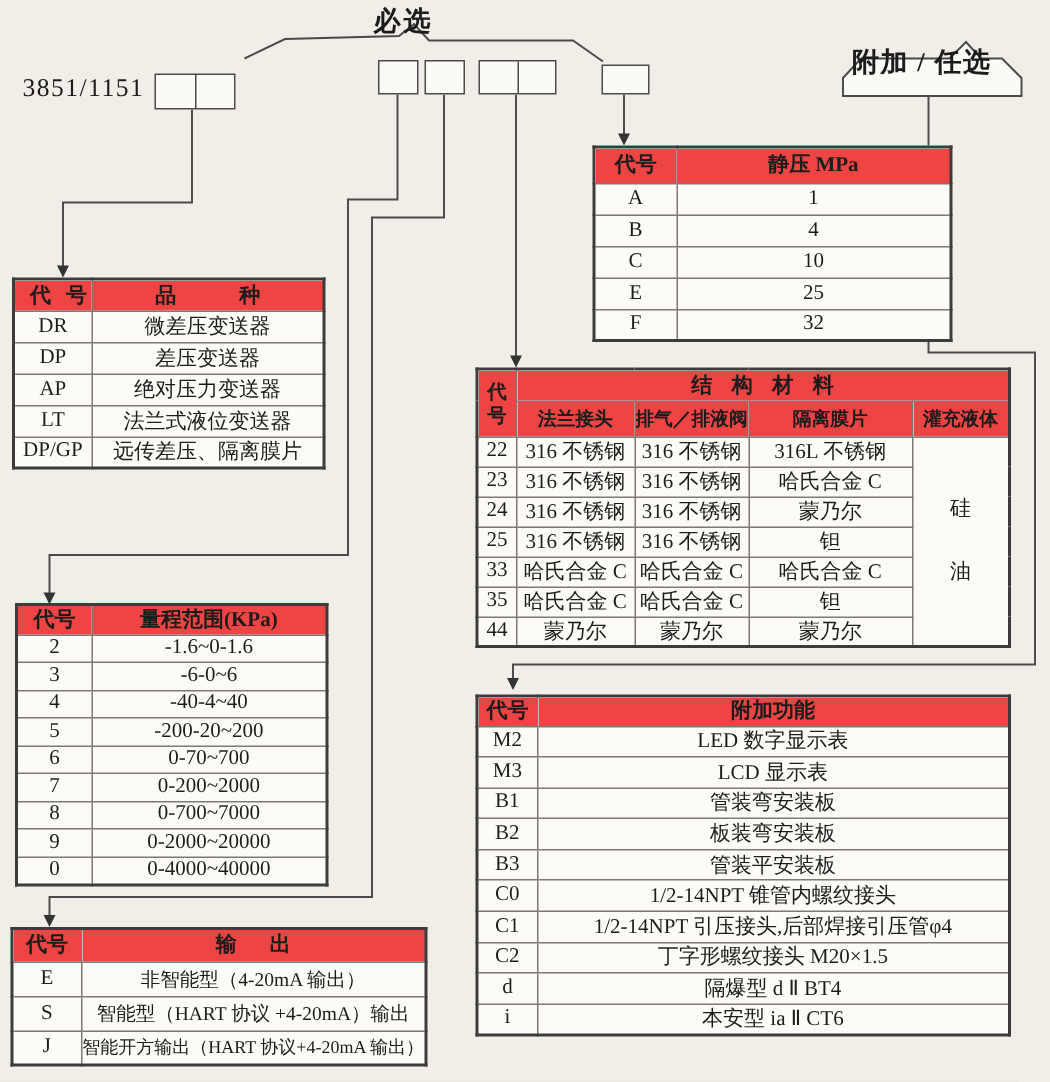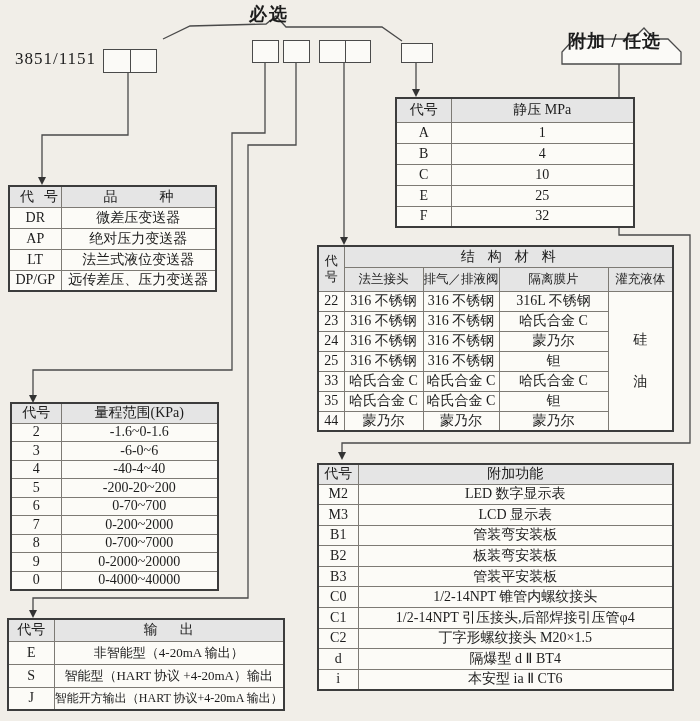--- a/index.html
+++ b/index.html
@@ -15,21 +15,21 @@
   svg.wires { position:absolute; left:0; top:0; pointer-events:none; }
 
   table.tbl {
     position:absolute; border-collapse:collapse; table-layout:fixed;
     background:#fcfbf7; border:2px solid #3c3c3c;
   }
   table.tbl td {
     border:1px solid #7d7a74; text-align:center; padding:0;
     overflow:hidden; white-space:nowrap; font-size:14px;
   }
-  td.hdr { background:#e5e5e5; font-weight:normal; }
+  td.hdr { background:#ef4444; font-weight:bold; }
   td.left { text-align:left; padding-left:9px; }
   .ls10 { letter-spacing:10px; text-indent:10px; }
   .ls20 { letter-spacing:22px; text-indent:22px; }
   .ls40 { letter-spacing:42px; text-indent:42px; }
   .ls12 { letter-spacing:13px; text-indent:13px; }
 
   .t1 tr { height:21px; }
   .t2 tr { height:21px; } .t2 tr.h { height:24px; }
   .t3 tr { height:20px; } .t3 td { font-size:12.5px; }
   .t3 tr.h1 { height:21px; } .t3 tr.h2 { height:24px; }
@@ -122,30 +122,34 @@
     <tbody>
         <tr>
       <td class="hdr ls10">代号</td>
       <td class="hdr ls40">品种</td>
     </tr>
     <tr>
           <td>DR</td>
           <td>微差压变送器</td>
         </tr>
     <tr>
+          <td>DP</td>
+          <td>差压变送器</td>
+        </tr>
+    <tr>
           <td>AP</td>
           <td>绝对压力变送器</td>
         </tr>
     <tr>
           <td>LT</td>
           <td>法兰式液位变送器</td>
         </tr>
     <tr>
           <td>DP/GP</td>
-          <td>远传差压、压力变送器</td>
+          <td>远传差压、隔离膜片</td>
         </tr>
   </tbody>
     </table>
 
   <table class="tbl t3" style="left:317px; top:245px; width:355px;">
     <colgroup>
         <col style="width:26px">
         <col style="width:79px">
         <col style="width:76px">
         <col style="width:109px">

